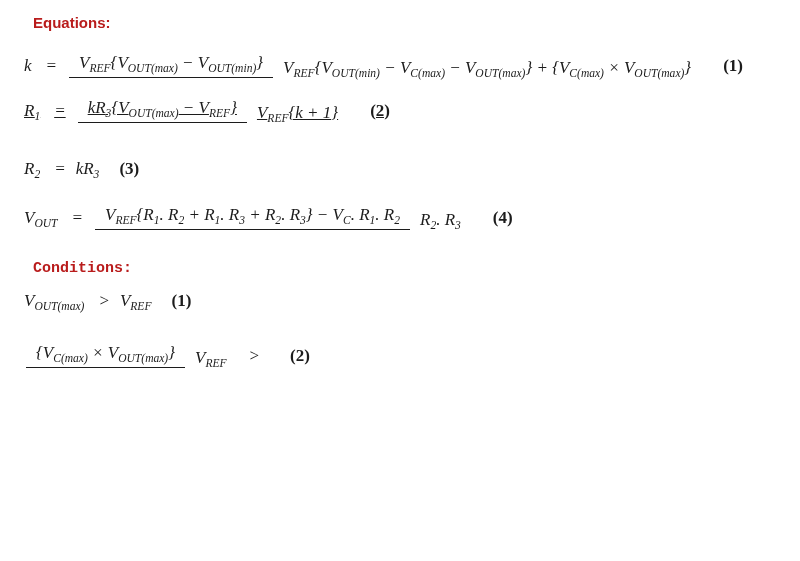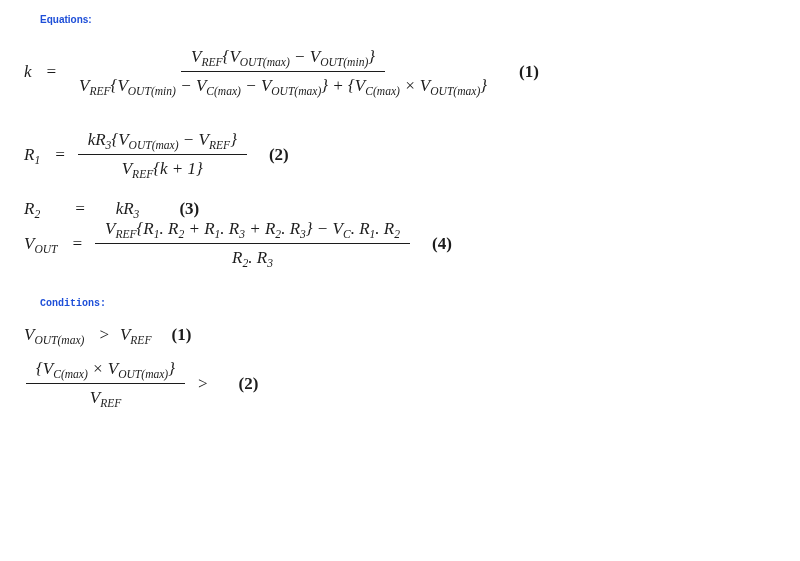--- a/index.html
+++ b/index.html
@@ -16,67 +16,67 @@
     color: #1c1c1c;
   }
   .page {
     padding: 12px 24px 0 24px;
     width: 100%;
     height: 100%;
   }
   .heading {
     font-family: "Liberation Sans", sans-serif;
     font-weight: 700;
-    font-size: 10px;
-    color: #1d4ed8;
-    margin: 16px;
+    font-size: 15px;
+    color: #b91c1c;
+    margin: 9px;
     padding: 0;
   }
   .eq-row {
     display: flex;
     align-items: center;
     font-size: 17px;
     font-style: italic;
     white-space: nowrap;
   }
   .eq-row sub {
     font-size: 68%;
     font-style: italic;
     line-height: 0;
   }
   .lhs { margin-right: 4px; }
   .rel { margin: 0 10px; }
   .frac {
     display: inline-flex;
-    flex-direction: column;
+    flex-direction: row;
     align-items: center;
     text-align: center;
     margin: 0 2px;
   }
   .frac .num {
     padding: 0 10px 4px 10px;
     border-bottom: 1.4px solid #1c1c1c;
   }
   .frac .den {
     padding: 4px 10px 0 10px;
   }
   .eq-label {
     font-style: normal;
     font-weight: 700;
     margin-left: 20px;
   }
   
   #heading-equations { margin-top: 2px; }
   #eq1 { margin-top: 22px; }
-  #eq2 { margin-top: 34px; }
-  #eq3 { margin-top: 20px; gap: 20px; }
-  #eq4 { }
+  #eq2 { margin-top: 20px; text-decoration: underline; }
+  #eq3 { margin-top: 36px; }
+  #eq4 { margin-top: 26px; }
   #heading-conditions { margin-top: 30px; font-family: Liberation Mono, monospace; }
   #cond1 { margin-top: 14px; }
-  #cond2 { margin-top: 14px; }
+  #cond2 { margin-top: 32px; }
 </style>
 </head>
 <body>
 
 <div class="page">
 
   <h2 class="heading" id="heading-equations">Equations:</h2>
 
   <div class="eq-row" id="eq1">
     <span class="lhs">k</span>

